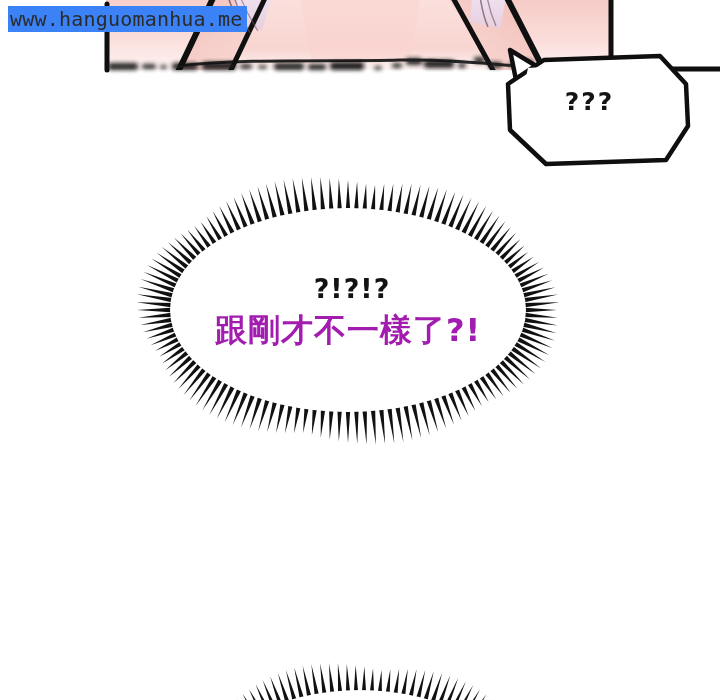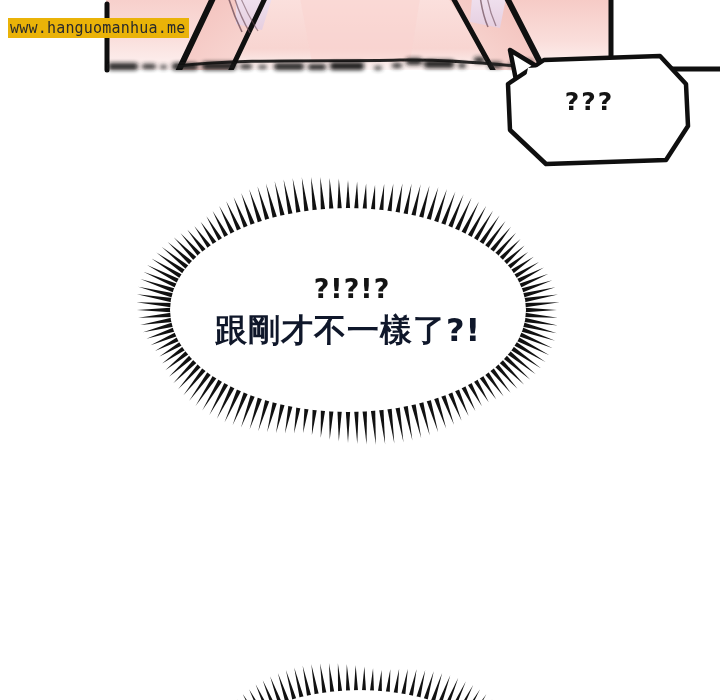--- a/index.html
+++ b/index.html
@@ -5,24 +5,24 @@
   html,body{margin:0;padding:0;background:#ffffff;}
   body{
     width:720px;height:700px;overflow:hidden;position:relative;
     font-family:"Liberation Sans","DejaVu Sans",sans-serif;
     -webkit-font-smoothing:antialiased;
   }
   .page{position:absolute;inset:0;background:#fff;}
 
   
   .watermark{
-    position:absolute;left:8px;top:18px;z-index:60;
+    position:absolute;left:8px;top:6px;z-index:60;
     font-family:"DejaVu Sans Mono","Liberation Mono",monospace;
-    font-size:15px;letter-spacing:.2px;color:#2b2b2b;
-    background:#eab308;padding:1px 4px 1px 2px;white-space:nowrap;
+    font-size:20px;letter-spacing:.2px;color:#2b2b2b;
+    background:#3b82f6;padding:1px 4px 1px 2px;white-space:nowrap;
   }
 
   
   .panel-top{position:absolute;left:0;top:0;width:720px;height:90px;z-index:10;}
   .panel-top svg{display:block;width:720px;height:90px;}
 
   
   .bubble-q{position:absolute;left:488px;top:18px;width:215px;height:155px;z-index:30;}
   .bubble-q svg{display:block;width:215px;height:155px;}
   .bubble-q-text{
@@ -44,21 +44,21 @@
     display:flex;flex-direction:column;align-items:center;justify-content:center;
     pointer-events:none;
   }
   .line-symbols{
     font-family:"DejaVu Sans","Liberation Sans",sans-serif;
     font-size:27px;font-weight:700;color:#131313;letter-spacing:1px;
     line-height:1;margin-bottom:12px;transform:translateX(4px);
   }
   .line-cjk{
     font-family:"DejaVu Sans","Liberation Sans",sans-serif;
-    font-size:32px;font-weight:700;color:#0f172a;letter-spacing:1px;
+    font-size:32px;font-weight:700;color:#a21caf;letter-spacing:1px;
     line-height:1;white-space:nowrap;
   }
 
   .burst-bottom{position:absolute;left:150px;top:640px;width:420px;height:120px;z-index:20;overflow:hidden;}
   .burst-bottom svg{display:block;width:420px;height:260px;}
 </style>
 </head>
 <body>
 
 <div class="page">

